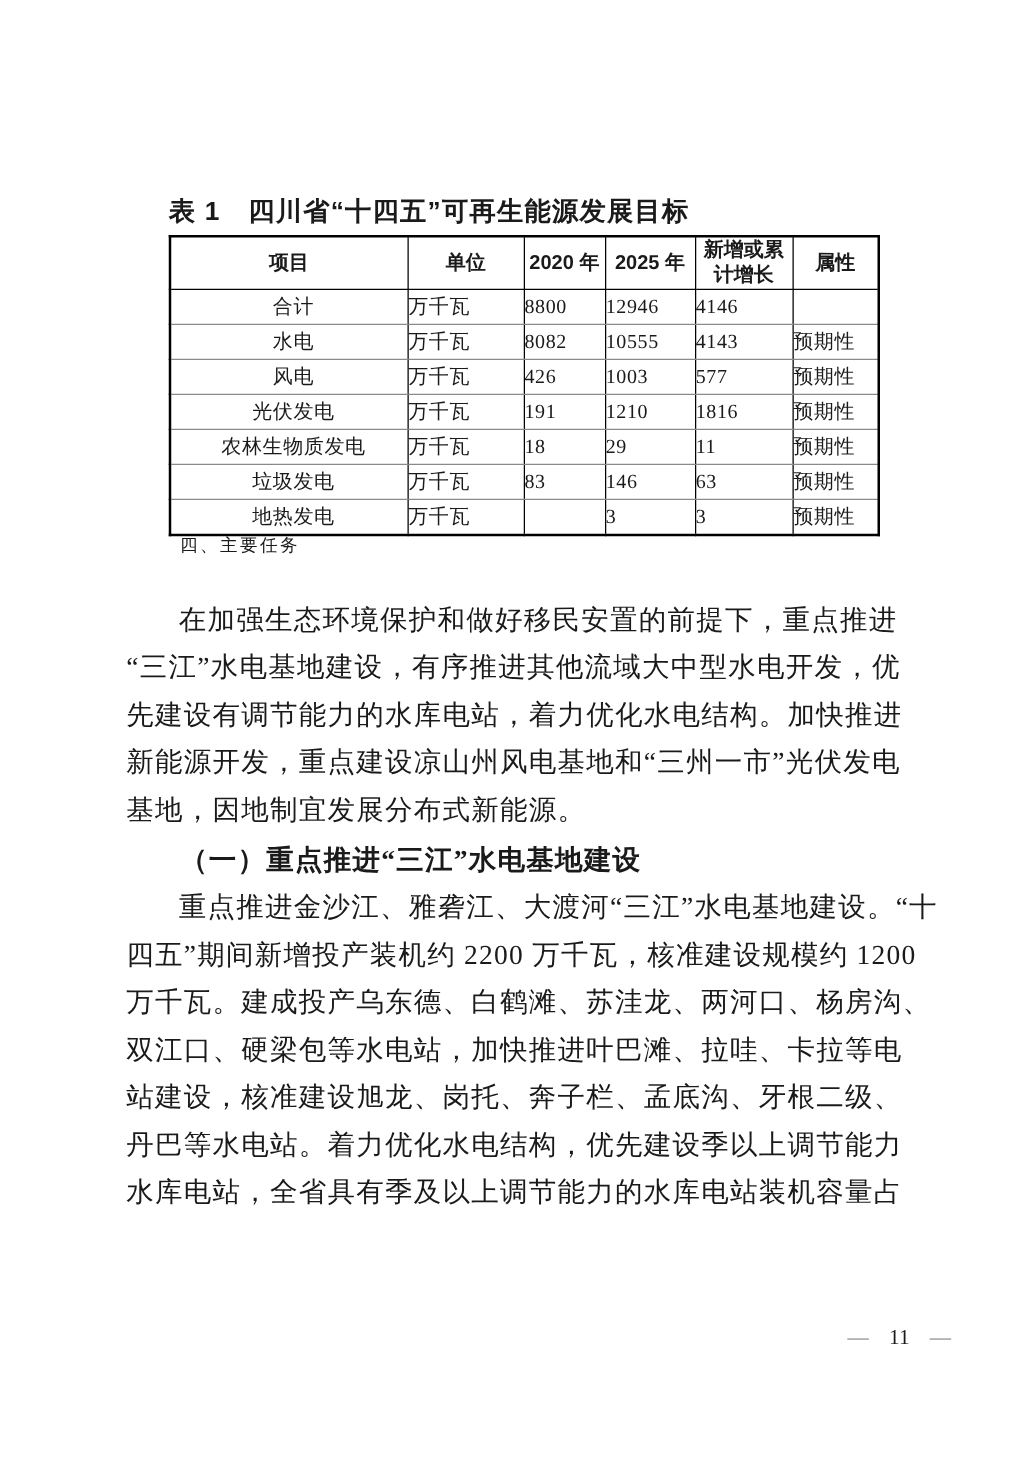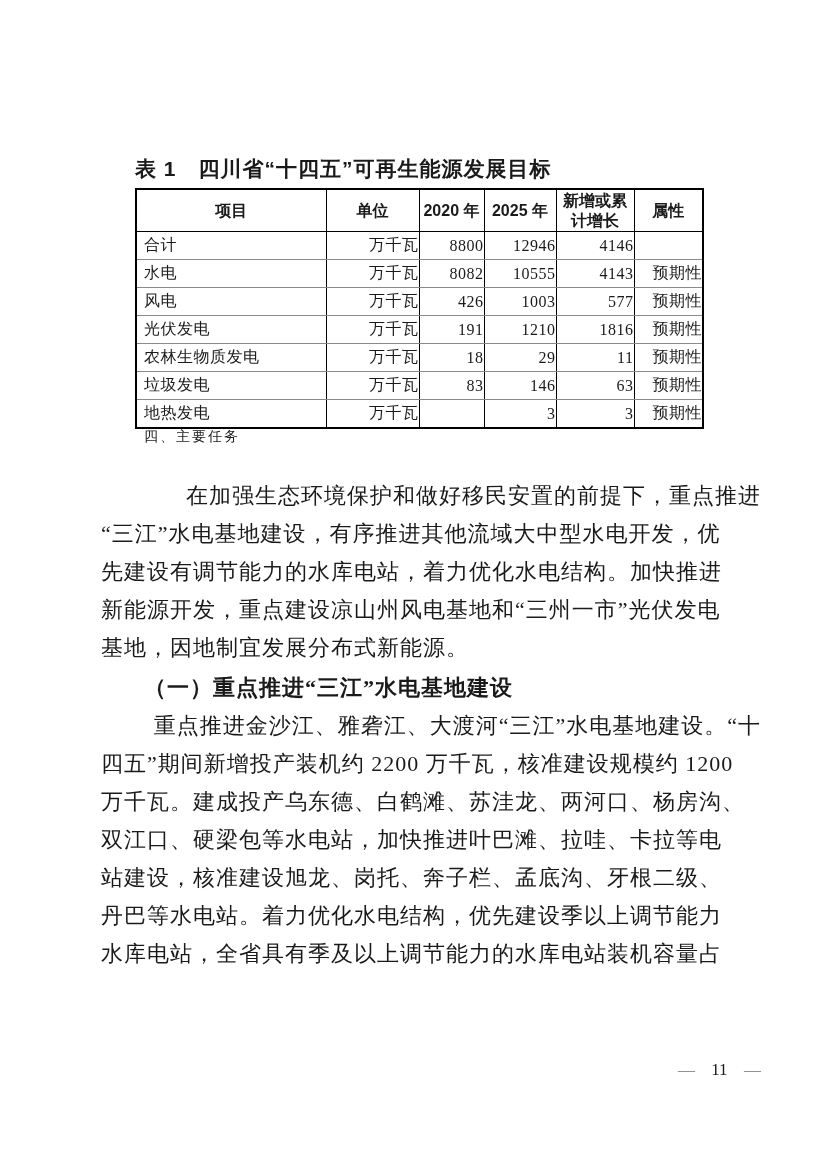--- a/index.html
+++ b/index.html
@@ -42,26 +42,26 @@
     padding:0 2px;
     line-height:1.25;
   }
   .doc-table td{
     border-left:1px solid #000;
     border-right:1px solid #000;
     border-top:1px solid #8a8a8a;
     border-bottom:1px solid #8a8a8a;
     height:27px;
     font-size:16px;
-    text-align:right;
+    text-align:left;
     vertical-align:middle;
     padding:0;
     letter-spacing:0.5px;
   }
-  .doc-table td.c0{text-align:left;padding-left:7px;}
+  .doc-table td.c0{text-align:center;padding-left:7px;}
   .col0{width:190px}.col1{width:93px}.col2{width:65px}
   .col3{width:72px}.col4{width:78px}.col5{width:69px}
   
   .h-main{
     position:absolute;left:144px;top:428px;
     font-family:"Liberation Sans", sans-serif;
     font-weight:400;font-size:14px;letter-spacing:2px;
     white-space:nowrap;
   }
   .h-sub{
@@ -70,21 +70,21 @@
     font-weight:700;font-size:22px;letter-spacing:1px;
     white-space:nowrap;
   }
   
   .para{position:absolute;left:101px;width:660px;}
   .para .line{
     height:38px;line-height:38px;
     font-size:22px;letter-spacing:1px;
     white-space:nowrap;
   }
-  .para .line.indent{padding-left:42px;text-align:right;}
+  .para .line.indent{padding-left:42px;}
   #para1{top:477px;}
   #para2{top:707px;}
   
   .page-number{
     position:absolute;left:646px;top:1060px;
     font-size:17px;white-space:nowrap;margin-left:32px;
   }
   .page-number .dash{color:#808080;letter-spacing:0;}
   .page-number .num{color:#1a1a1a;padding:0 12px;}
 </style>

